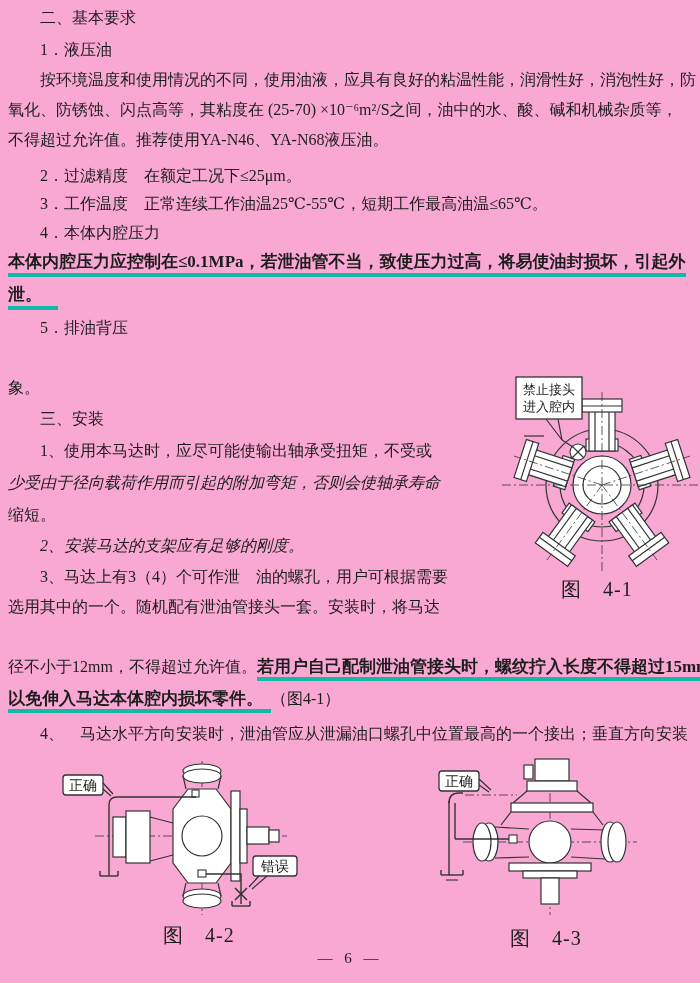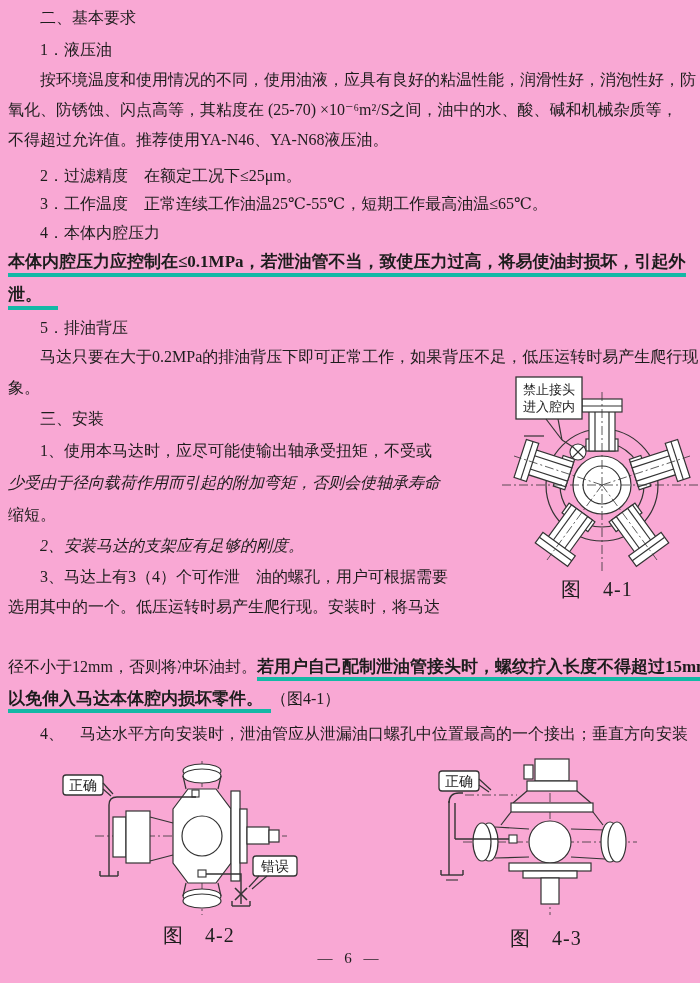--- a/index.html
+++ b/index.html
@@ -35,30 +35,29 @@
   <div class="tline" id="l2">1．液压油</div>
   <div class="tline" id="l3">按环境温度和使用情况的不同，使用油液，应具有良好的粘温性能，润滑性好，消泡性好，防</div>
   <div class="tline" id="l4">氧化、防锈蚀、闪点高等，其粘度在 (25-70) ×10⁻⁶m²/S之间，油中的水、酸、碱和机械杂质等，</div>
   <div class="tline" id="l5">不得超过允许值。推荐使用YA-N46、YA-N68液压油。</div>
   <div class="tline" id="l6">2．过滤精度　在额定工况下≤25μm。</div>
   <div class="tline" id="l7">3．工作温度　正常连续工作油温25℃-55℃，短期工作最高油温≤65℃。</div>
   <div class="tline" id="l8">4．本体内腔压力</div>
   <div class="tline bold-ul" id="l9">本体内腔压力应控制在≤0.1MPa，若泄油管不当，致使压力过高，将易使油封损坏，引起外</div>
   <div class="tline bold-ul pad-r" id="l10">泄。</div>
   <div class="tline" id="l11">5．排油背压</div>
-  <div class="tline" id="l12">马达只要在大于0.2MPa的排油背压下即可正常工作，如果背压不足，低压运转时易产生爬行现</div>
   <div class="tline" id="l13">象。</div>
   <div class="tline" id="l14">三、安装</div>
   <div class="tline" id="l15">1、使用本马达时，应尽可能使输出轴承受扭矩，不受或</div>
   <div class="tline" id="l16">少受由于径向载荷作用而引起的附加弯矩，否则会使轴承寿命</div>
   <div class="tline" id="l17">缩短。</div>
   <div class="tline" id="l18">2、安装马达的支架应有足够的刚度。</div>
   <div class="tline" id="l19">3、马达上有3（4）个可作泄　油的螺孔，用户可根据需要</div>
-  <div class="tline" id="l20">选用其中的一个。低压运转时易产生爬行现。安装时，将马达</div>
-  <div class="tline" id="l22"><span>径不小于12mm，否则将冲坏油封。</span><span class="bold-ul">若用户自己配制泄油管接头时，螺纹拧入长度不得超过15mm，</span></div>
+  <div class="tline" id="l20">选用其中的一个。随机配有泄油管接头一套。安装时，将马达</div>
+  <div class="tline" id="l22"><span>径不小于12mm，不得超过允许值。</span><span class="bold-ul">若用户自己配制泄油管接头时，螺纹拧入长度不得超过15mm，</span></div>
   <div class="tline" id="l23"><span class="bold-ul pad-r-s">以免伸入马达本体腔内损坏零件。</span><span>（图4-1）</span></div>
   <div class="tline" id="l24">4、　马达水平方向安装时，泄油管应从泄漏油口螺孔中位置最高的一个接出；垂直方向安装</div>
 
   <svg id="fig41" class="fig" width="205" height="200" viewBox="0 0 205 200">
     <g stroke="#333" stroke-width="1.2" fill="none">
       <circle cx="104" cy="109" r="56"></circle>
       <circle cx="104" cy="109" r="42"></circle>
     </g>
     <g stroke="#333" stroke-width="1.2">
       <g transform="translate(104,109) rotate(0)">

